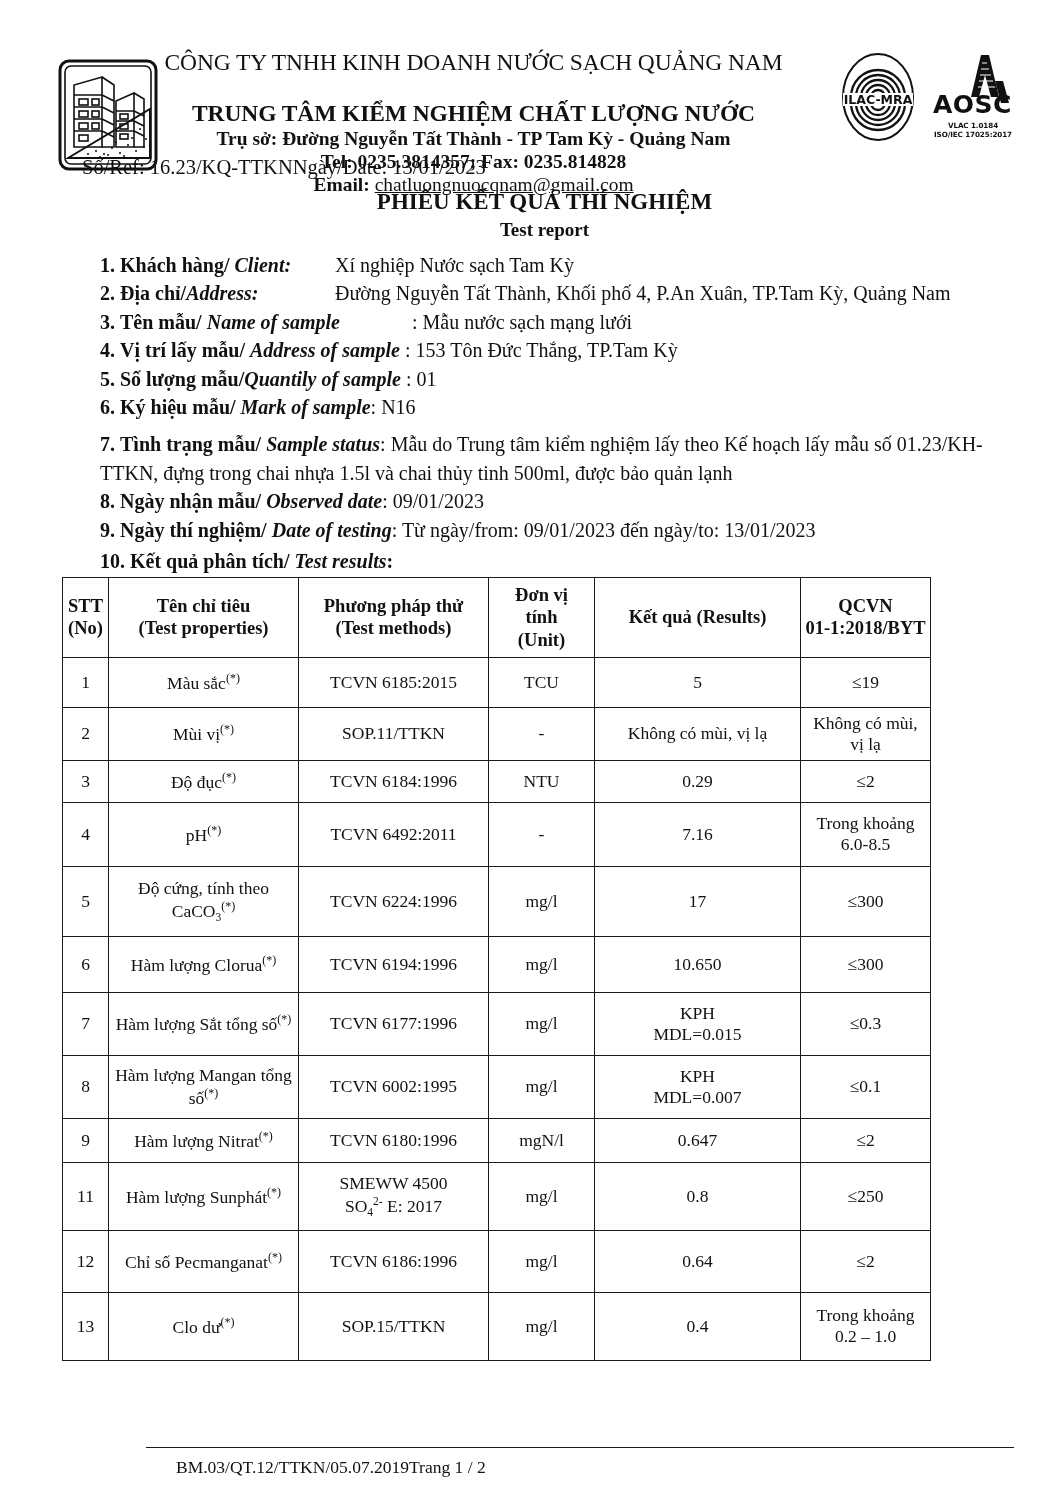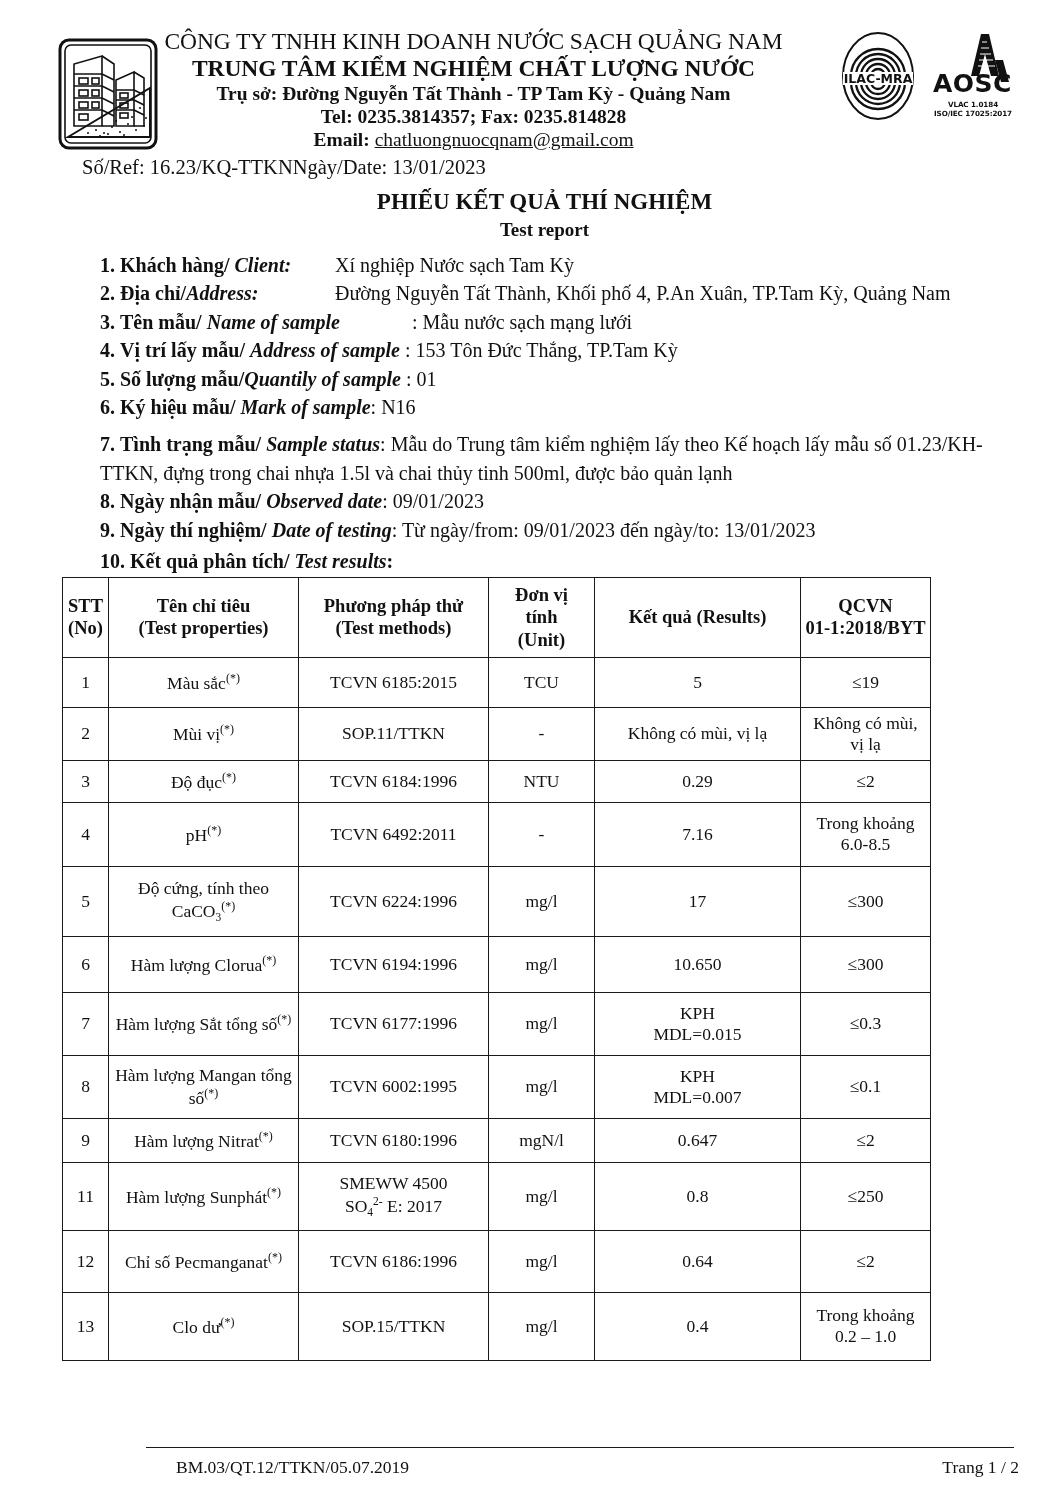--- a/index.html
+++ b/index.html
@@ -20,21 +20,21 @@
     width: 1059px;
     height: 1500px;
     padding: 0;
   }
 
   
   .header {
     position: relative;
     display: flex;
     align-items: flex-start;
-    padding: 28px 24px 0 58px;
+    padding: 49px 24px 0 58px;
     height: 150px;
     justify-content: flex-end;
   }
 
   .logo-box {
     width: 100px;
     height: 112px;
     flex: 0 0 auto;
     margin-top: 10px;
   }
@@ -50,20 +50,21 @@
   .org-line1 {
     font-size: 23.5px;
     letter-spacing: -0.1px;
     white-space: nowrap;
   }
   .org-line2 {
     font-size: 23.5px;
     font-weight: bold;
     letter-spacing: -0.1px;
     white-space: nowrap;
+    margin-top: 24px;
   }
   .org-line3 {
     font-size: 19.5px;
     font-weight: bold;
     white-space: nowrap;
   }
   .org-line4 {
     font-size: 19.5px;
     font-weight: bold;
     white-space: nowrap;
@@ -180,21 +181,20 @@
   .star { font-size: 12px; vertical-align: super; }
   sub { font-size: 11.5px; }
   sup { font-size: 11.5px; }
 
   
   .footer {
     position: absolute;
     left: 0; right: 0;
     bottom: 22px;
     display: flex;
-    justify-content: space-between;
     padding: 0 40px 0 176px;
     font-size: 17.5px;
   }
   .footer-rule {
     position: absolute;
     left: 146px; right: 45px;
     bottom: 52px;
     border-top: 1.4px solid #1a1a1a;
   }
 </style>

